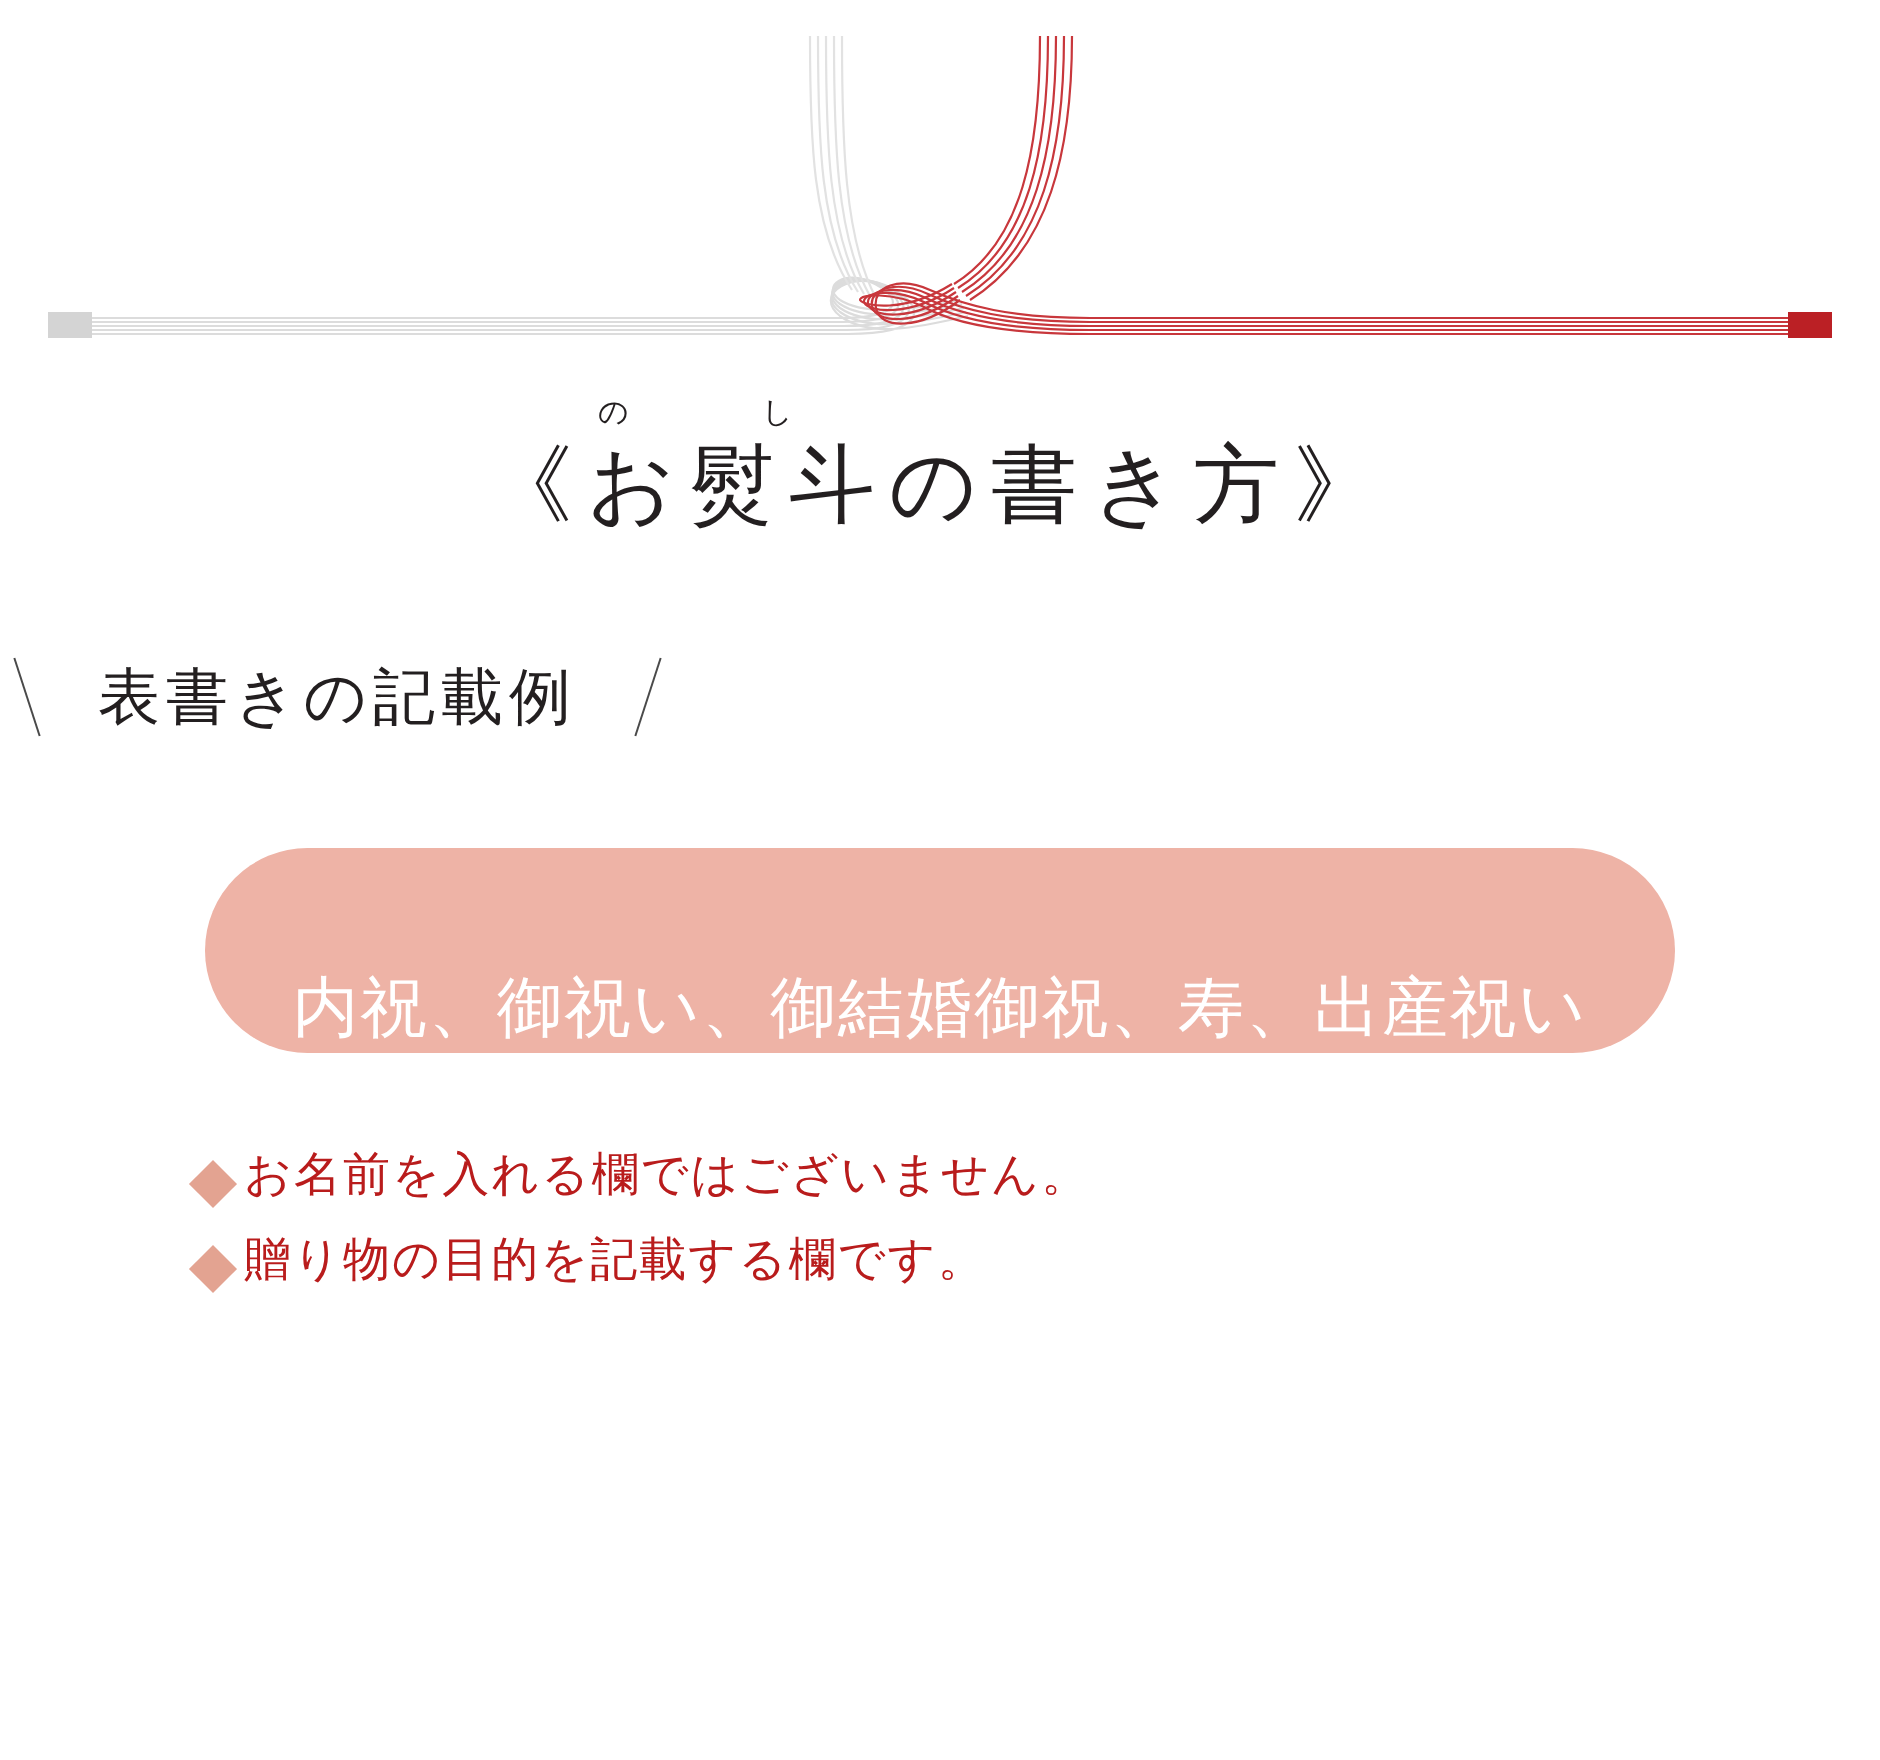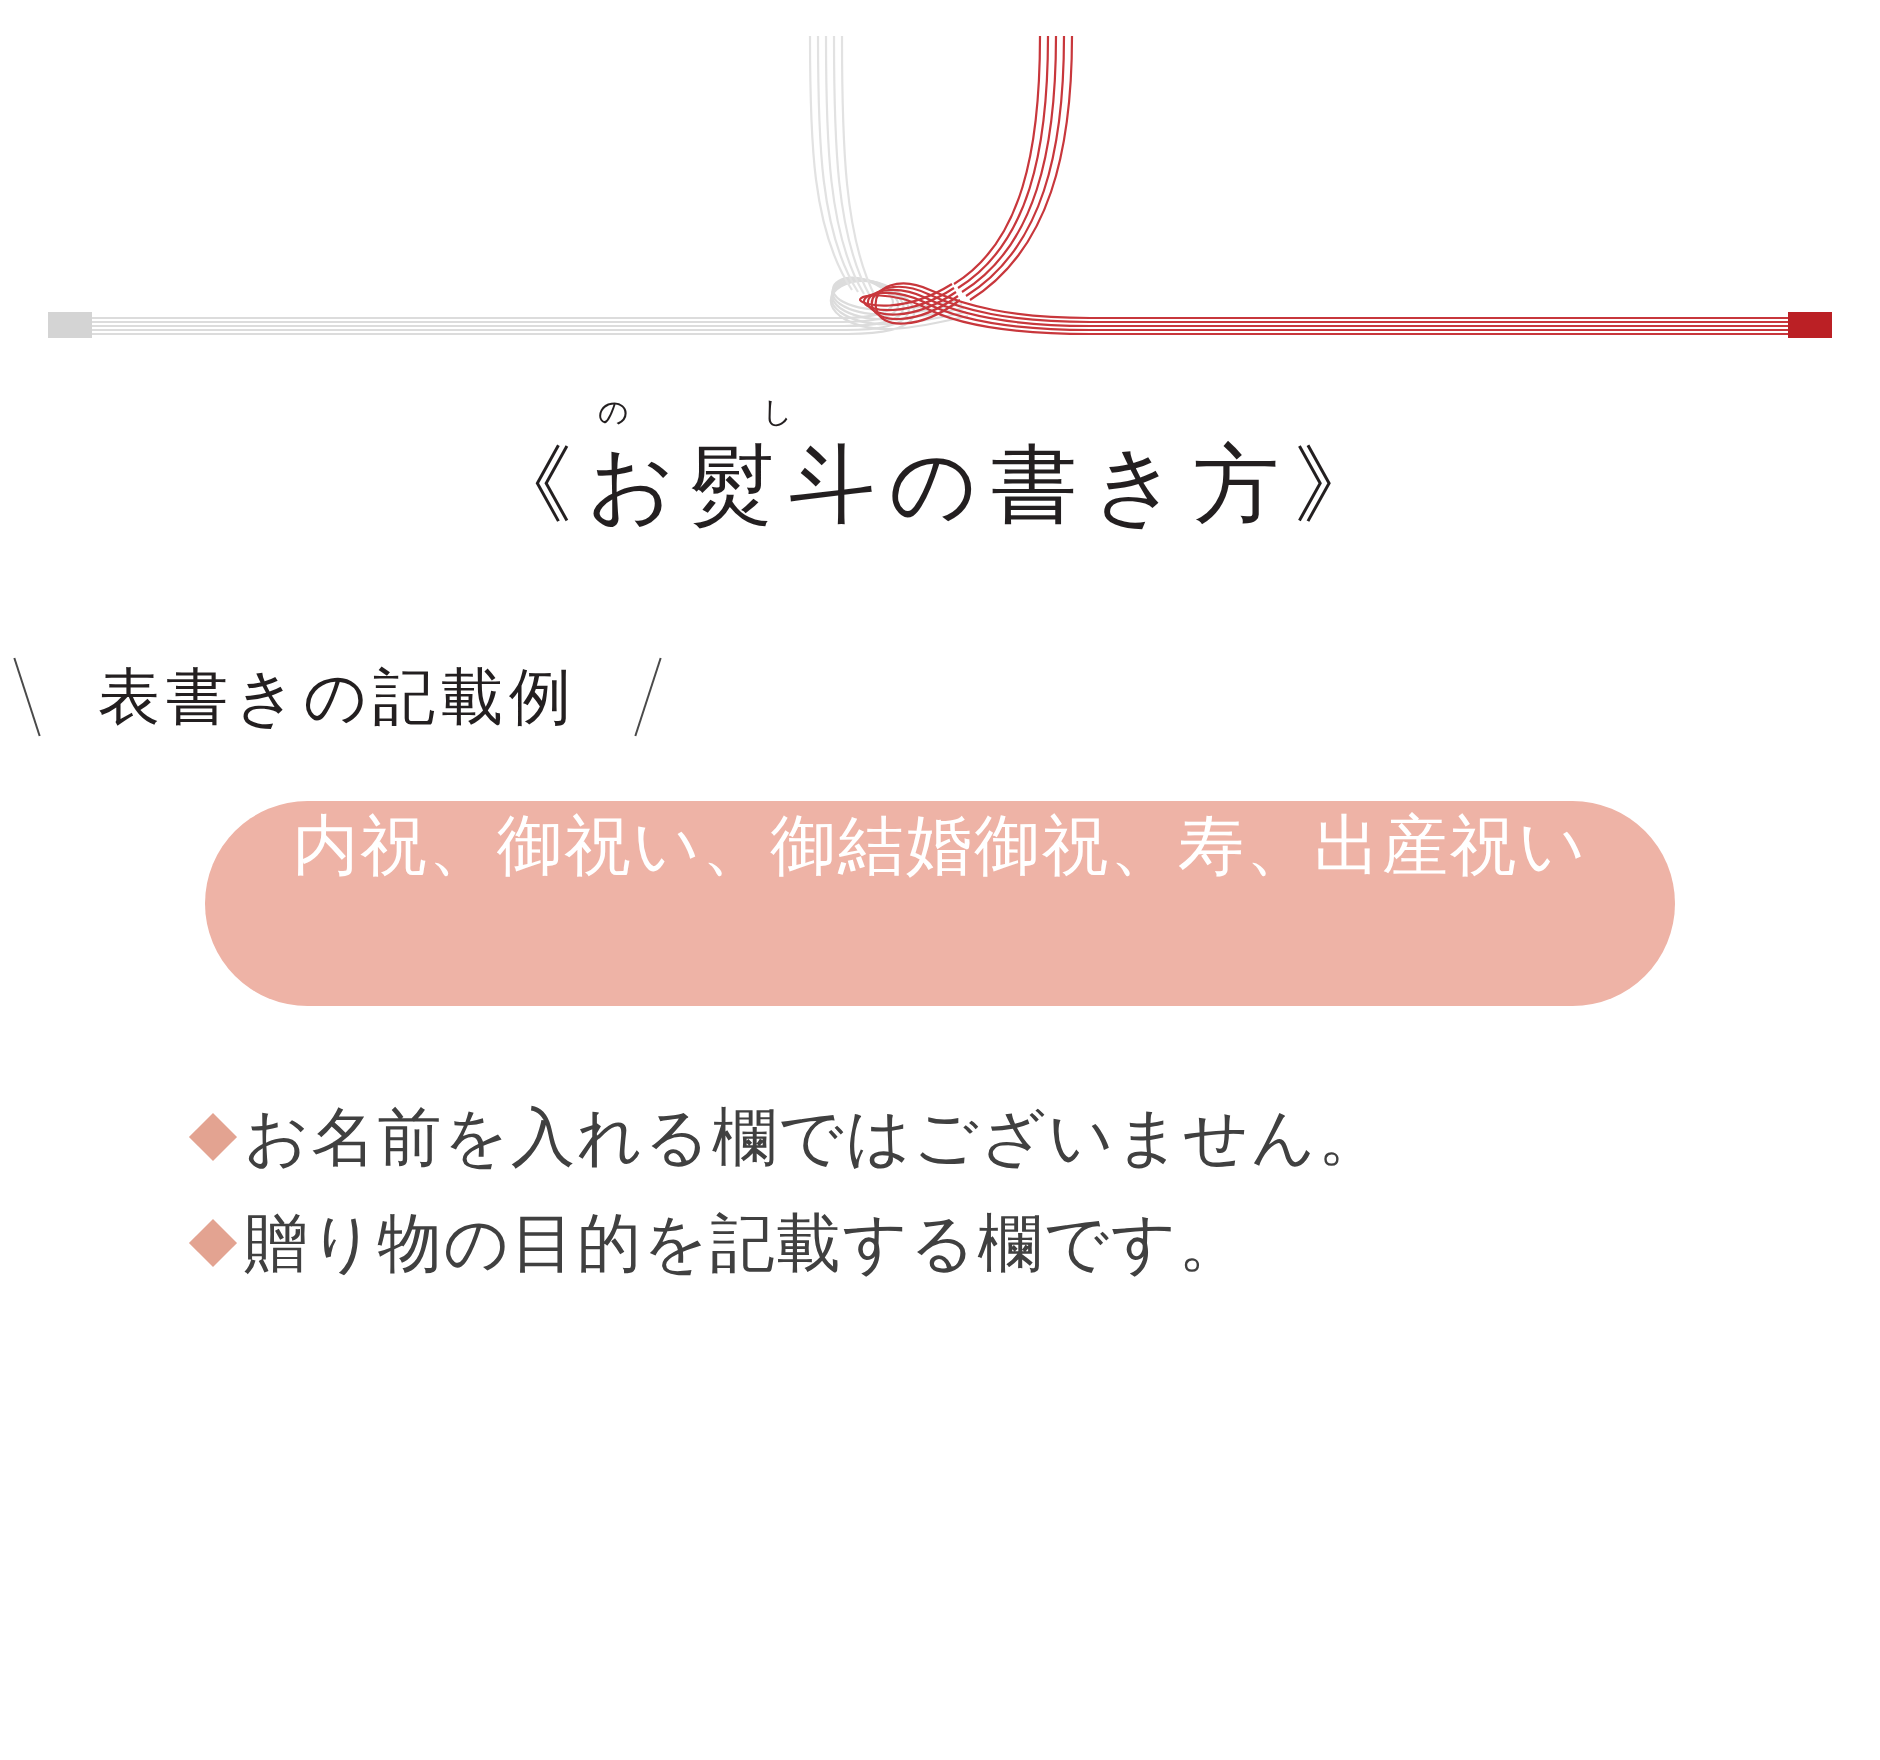--- a/index.html
+++ b/index.html
@@ -93,22 +93,23 @@
   .pill-wrap {
     margin-top: 62px;
     display: flex;
     justify-content: center;
   }
   .pill {
     width: 1470px;
     height: 205px;
     border-radius: 104px;
     display: flex;
-    align-items: flex-start;
+    align-items: flex-end;
     justify-content: center;
+    margin-top: 47px;
   }
   .pill-text {
     color: #ffffff;
     font-size: 66px;
     letter-spacing: 2px;
     white-space: nowrap;
   }
 
   
   .notes {
@@ -122,23 +123,23 @@
   }
   .diamond {
     flex: 0 0 auto;
     width: 34px;
     height: 34px;
     transform: rotate(45deg);
     margin-top: 22px;
     margin-right: 14px;
   }
   .note-text {
-    font-size: 64px;
+    font-size: 47px;
     letter-spacing: 2px;
-    color: #404040;
+    color: #b91c1c;
     line-height: 1.25;
     white-space: nowrap;
   }
 </style>
 </head>
 <body>
 
 <div class="mizuhiki-area">
   <svg class="mizuhiki-svg" width="1880" height="360" viewBox="0 0 1880 360">
 

